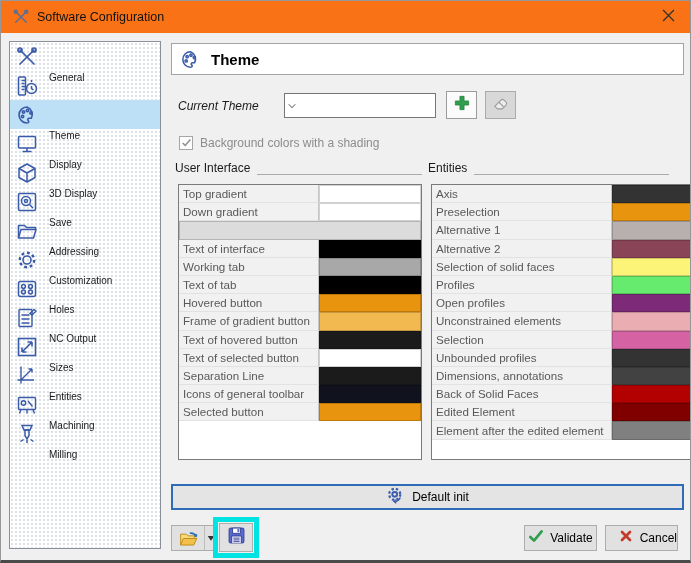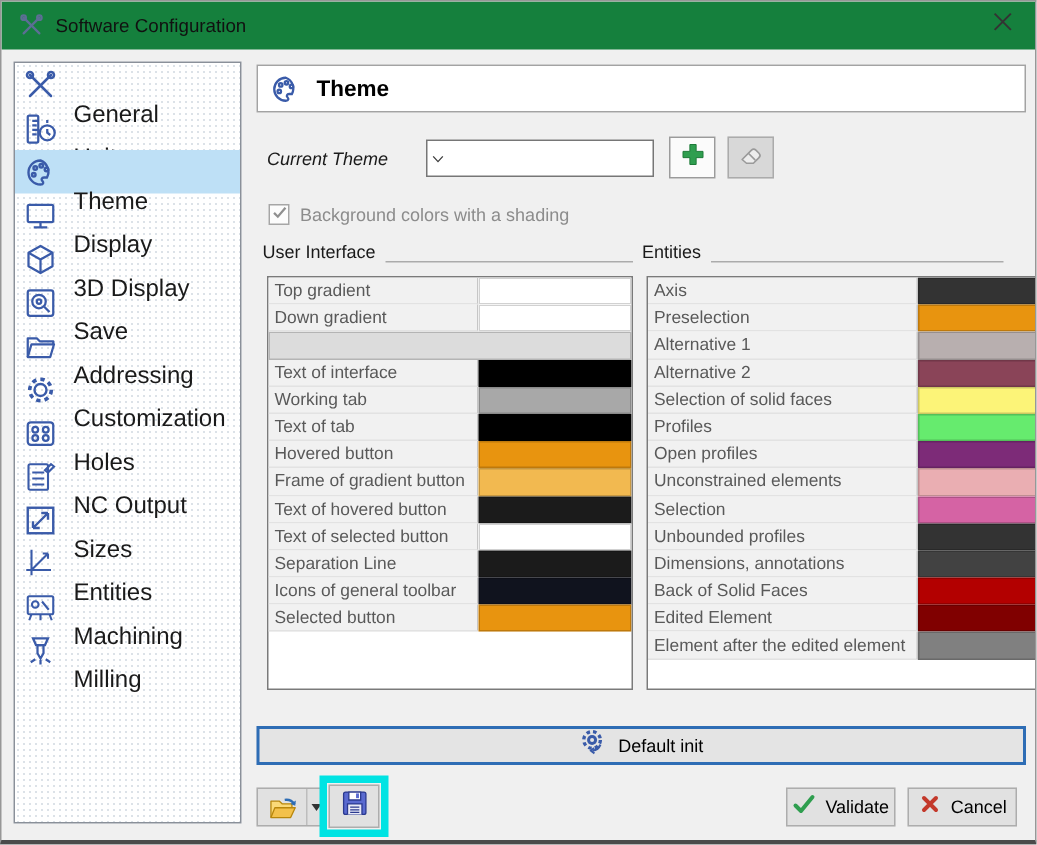--- a/index.html
+++ b/index.html
@@ -2,38 +2,38 @@
 <html><head>
 <meta charset="utf-8">
 <style>
   * { margin:0; padding:0; box-sizing:border-box; }
   html,body { background:#c8c8c8; font-family:"Liberation Sans", sans-serif; }
   #window{
     position:relative; width:691px; height:563px; background:#F0F0F0;
     border:1px solid #979797; border-bottom:3px solid #4A4A4A; overflow:hidden;
   }
   
-  #titlebar{ position:absolute; left:0; top:0; width:100%; height:32px; background:#15803d; }
+  #titlebar{ position:absolute; left:0; top:0; width:100%; height:32px; background:#f97316; }
   #app-icon{ position:absolute; left:11px; top:7px; width:18px; height:18px; }
   #app-icon svg{ width:100%; height:100%; }
   #title-text{ position:absolute; left:36px; top:9px; font-size:12.5px; color:#111; }
   #close-btn{ position:absolute; right:8px; top:4px; width:28px; height:24px; display:flex; align-items:center; justify-content:center; cursor:pointer; }
   #close-btn svg{ width:13px; height:13px; }
   
   #sidebar{
     position:absolute; left:8px; top:40px; width:152px; height:508px;
     background:#FFFFFF; border:1px solid #8A9099;
     background-image:radial-gradient(#DCE2E8 0.9px, transparent 0.9px);
     background-size:4px 4px;
   }
   .side-item{ position:relative; height:29px; display:flex; align-items:center; cursor:pointer; }
   .side-item.selected{ background:#BEE0F6; }
   .side-item .sicon{ width:24px; height:24px; margin-left:5px; flex:none; }
   .side-item .sicon svg{ width:24px; height:24px; }
-  .side-item .slbl{ margin-left:10px; font-size:16px; color:#1A1A1A; white-space:nowrap;margin-top:41px; }
+  .side-item .slbl{ margin-left:10px; font-size:10px; color:#1A1A1A; white-space:nowrap;margin-top:41px; }
   
   #content-header{
     position:absolute; left:170px; top:42px; width:513px; height:32px;
     background:#FFFFFF; border:1px solid #A3A3A3; display:flex; align-items:center;
   }
   #content-header .hicon{ width:23px; height:23px; margin-left:7px; }
   #content-header .hicon svg{ width:23px; height:23px; }
   #content-header .htitle{ margin-left:9px; font-size:15px; font-weight:bold; color:#000; }
   
   #theme-label{ position:absolute; left:177px; top:98px; font-size:12px; color:#1A1A1A;font-style:italic; }
@@ -88,21 +88,21 @@
   #open-main svg{ width:21px; height:21px; }
   #open-arrow{ width:12px; height:24px; border-left:1px solid #BDBDBD; display:flex; align-items:center; justify-content:center; }
   #open-arrow svg{ width:8px; height:8px; }
   #highlight-box{
     position:absolute; left:212px; top:516px; width:46px; height:41px;
     border:5px solid #00E3E3; background:transparent; pointer-events:none;
   }
   #save-btn{ left:218px; top:522px; width:34px; height:29px; }
   #save-btn svg{ width:21px; height:21px; }
   #validate-btn{ left:523px; top:524px; width:73px; height:26px; gap:6px; }
-  #cancel-btn{ left:604px; top:524px; width:73px; height:26px; gap:6px; }
+  #cancel-btn{ left:604px; top:524px; width:73px; height:26px; gap:6px;justify-content:flex-end; }
   #validate-btn svg, #cancel-btn svg{ width:16px; height:16px; }
   .btn-label{ font-size:12px; color:#000; }
 </style>
 </head>
 <body>
 
 <div id="window">
 
   <div id="titlebar">
     <span id="app-icon"><svg xmlns="http://www.w3.org/2000/svg" viewBox="0 0 24 24">

